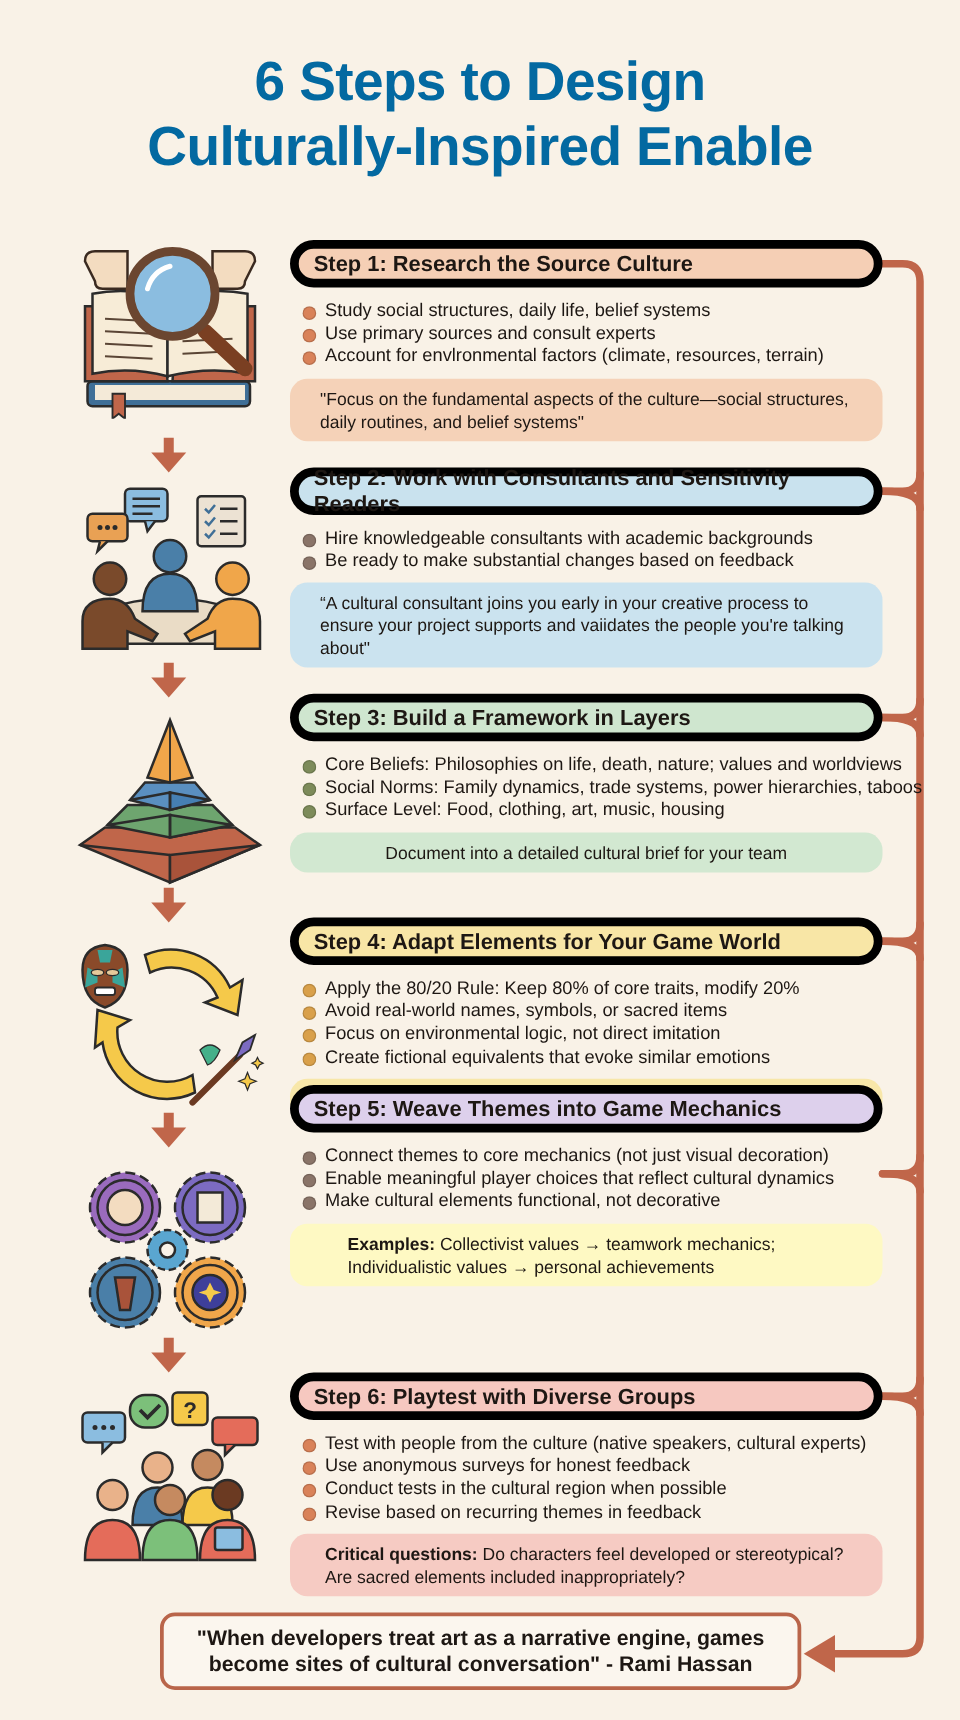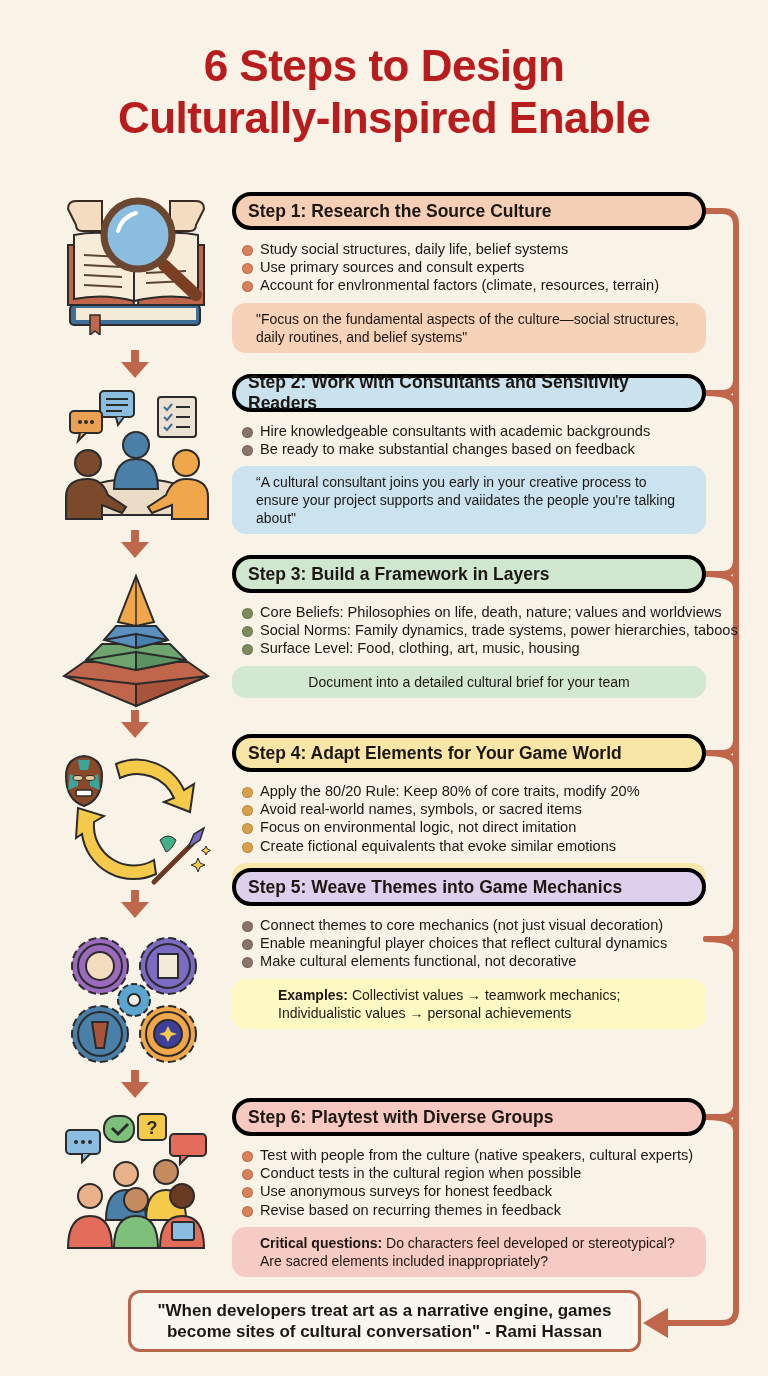--- a/index.html
+++ b/index.html
@@ -2,28 +2,28 @@
 <html><head>
 <meta charset="utf-8">
 <style>
   * { box-sizing: border-box; margin: 0; padding: 0; }
   html, body { width: 768px; height: 1376px; background: #f9f2e7; overflow: hidden; }
   body { font-family: "Liberation Sans", sans-serif; color: #1d1713; position: relative; }
 
   .title {
     position: absolute; left: 0; top: 40px; width: 768px;
     text-align: center; font-weight: 700; font-size: 44px; line-height: 52px;
-    color: #b91c1c; letter-spacing: -0.5px;
+    color: #0369a1; letter-spacing: -0.5px;
   }
 
   .connector { position: absolute; left: 0; top: 0; width: 768px; height: 1376px; pointer-events: none; }
 
   .step { position: absolute; left: 232px; width: 474px; }
   .step-header {
-    height: 38px; border: 4px solid #000000; border-radius: 20px;
+    height: 38px; border: 7px solid #000000; border-radius: 20px;
     padding: 0 12px; display: flex; align-items: center;
     font-weight: 700; font-size: 17.5px; color: #1d1713;
   }
   .bullets { list-style: none; margin: 10px 0 0 10px; }
   .bullets li {
     position: relative; padding-left: 18px; font-size: 14.6px; line-height: 18.2px;
     color: #1d1713; white-space: nowrap;
   }
   .bullets li::before {
     content: ""; position: absolute; left: 0; top: 5px; width: 9px; height: 9px;
@@ -289,22 +289,22 @@
     <circle cx="126" cy="86" r="12" fill="#6b3a22"></circle>
     <path d="M104 138 q0-32 22-32 q22 0 22 32z" fill="#e46c5a"></path>
     <rect x="116" y="112" width="22" height="18" rx="2" fill="#8bbde0"></rect>
   </g>
 </svg>
 
 <div class="step" style="top:1098px; --dot:#d98259">
   <div class="step-header" style="background:#f6c8c0">Step 6: Playtest with Diverse Groups</div>
   <ul class="bullets">
     <li>Test with people from the culture (native speakers, cultural experts)</li>
+    <li>Use anonymous surveys for honest feedback</li>
     <li>Conduct tests in the cultural region when possible</li>
-    <li>Use anonymous surveys for honest feedback</li>
     <li>Revise based on recurring themes in feedback</li>
   </ul>
   <div class="note" style="background:#f6cbc3; padding-left:28px">
     <b>Critical questions:</b><span> Do characters feel developed or stereotypical?</span><br><span>Are sacred elements included inappropriately?</span>
   </div>
 </div>
 
 <div class="footer">
   <div class="stripe top">
     <span style="background:#c0664a"></span>

